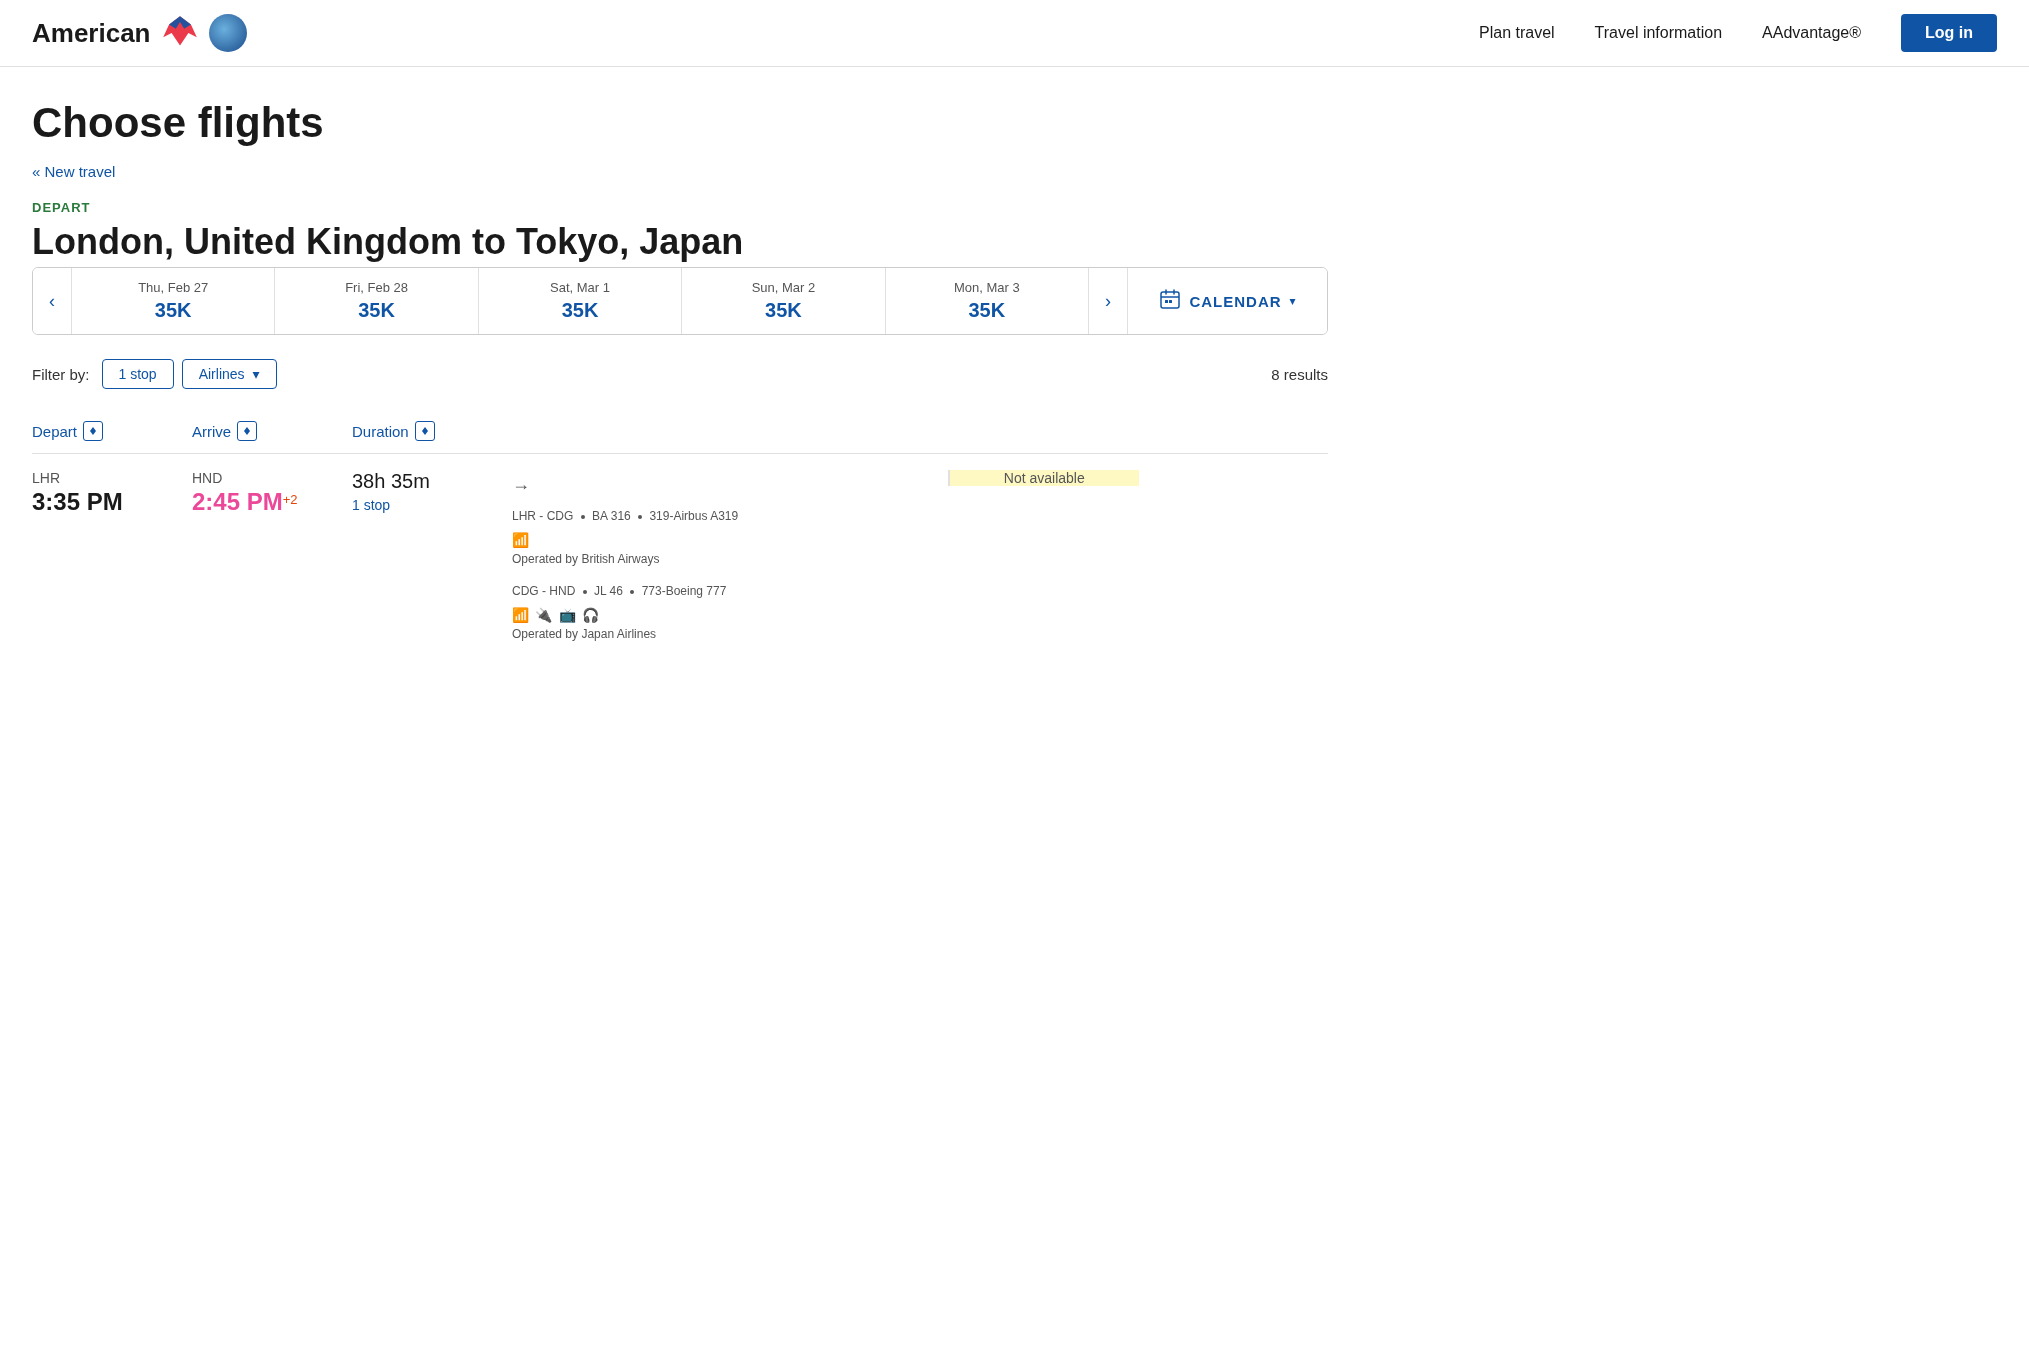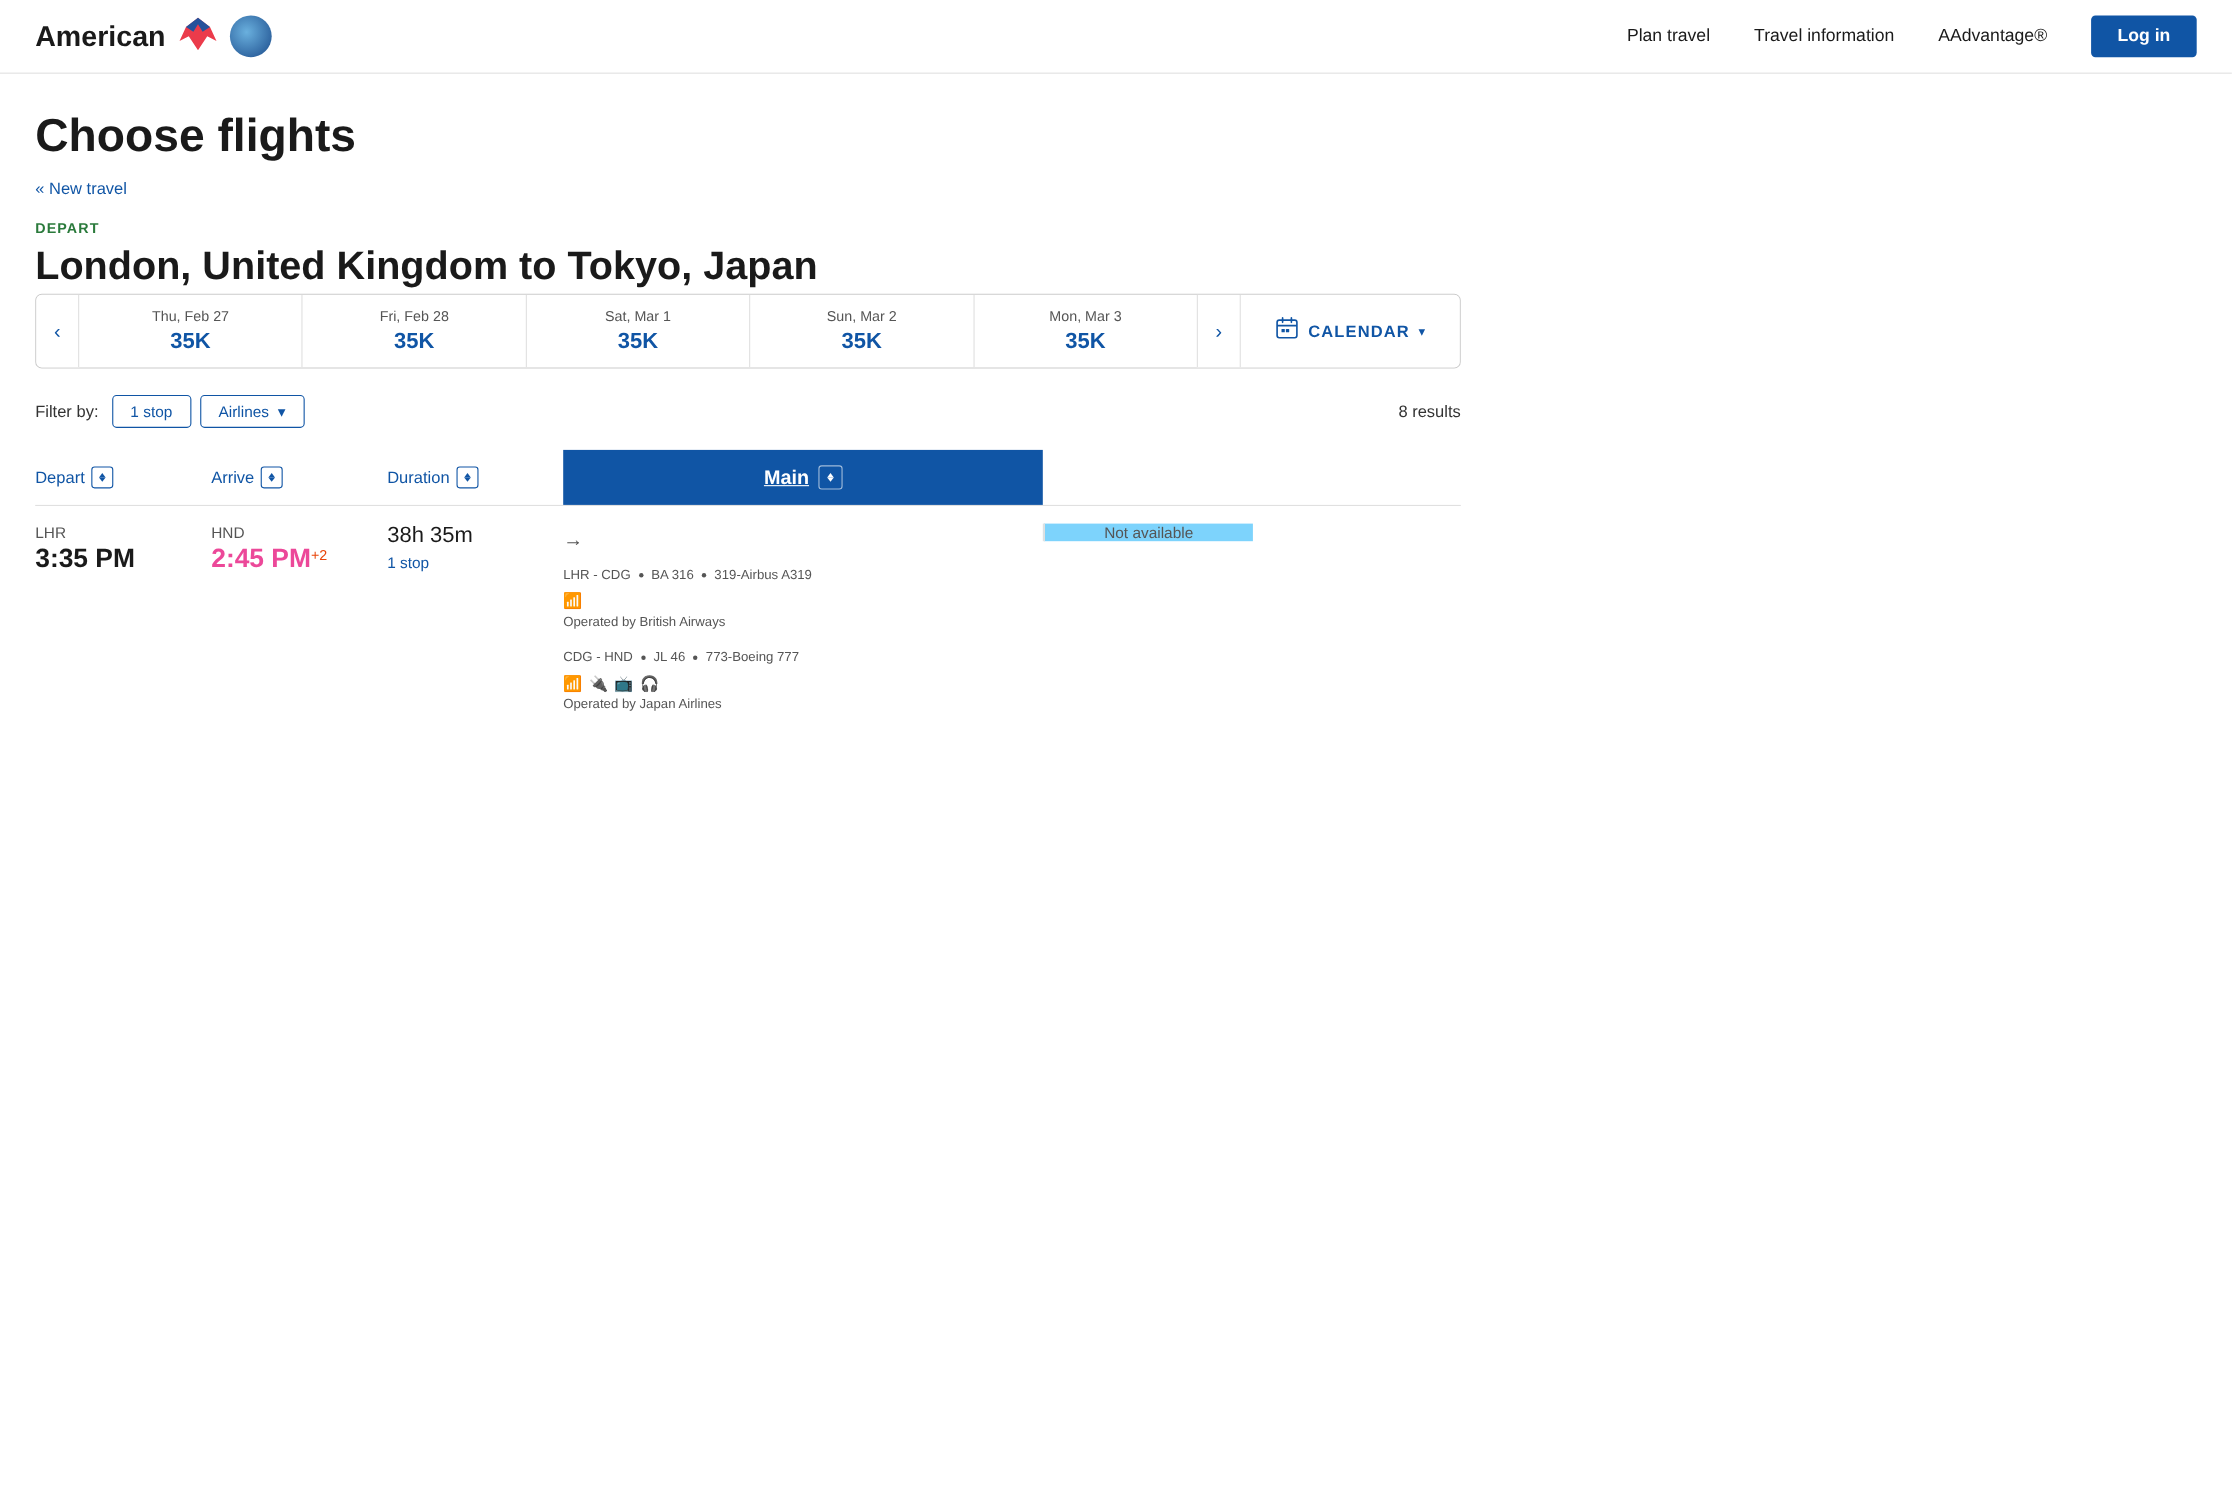--- a/index.html
+++ b/index.html
@@ -358,21 +358,21 @@
       font-size: 12px;
       color: #555;
       margin-top: 4px;
     }
     .price-cell-unavailable {
       display: flex;
       align-items: center;
       justify-content: center;
       font-size: 14px;
       color: #555;
-      background: #7dd3fc;
+      background: #fef9c3;
       border-left: 1px solid #e0e0e0;
     }
     .price-cell {
       display: flex;
       flex-direction: column;
       align-items: center;
       justify-content: center;
       padding: 20px 12px;
       border: 1px solid #e0e0e0;
       border-radius: 4px;
@@ -518,29 +518,20 @@
         <span>Duration</span>
         <div class="col-sort-icon">
           <svg width="12" height="12" viewBox="0 0 12 12">
               <path d="M6 2l3 4H3z" fill="#1055a5"></path>
               <path d="M6 10L3 6h6z" fill="#1055a5"></path>
             </svg>
         </div>
       </div>
 
       <div style="grid-column: 4/6; display: grid; grid-template-columns: 1fr 380px;">
-        <div class="cabin-header-main">
-          <span class="main-underline">Main</span>
-          <div class="cabin-sort-icon">
-            <svg width="12" height="12" viewBox="0 0 12 12">
-                <path d="M6 2l3 4H3z" fill="#fff"></path>
-                <path d="M6 10L3 6h6z" fill="#fff"></path>
-              </svg>
-          </div>
-        </div>
       </div>
     </div>
 
     <div class="flight-row">
 
       <div class="flight-col">
         <div class="airport-code">LHR</div>
         <div class="time">3:35 PM</div>
       </div>
 

